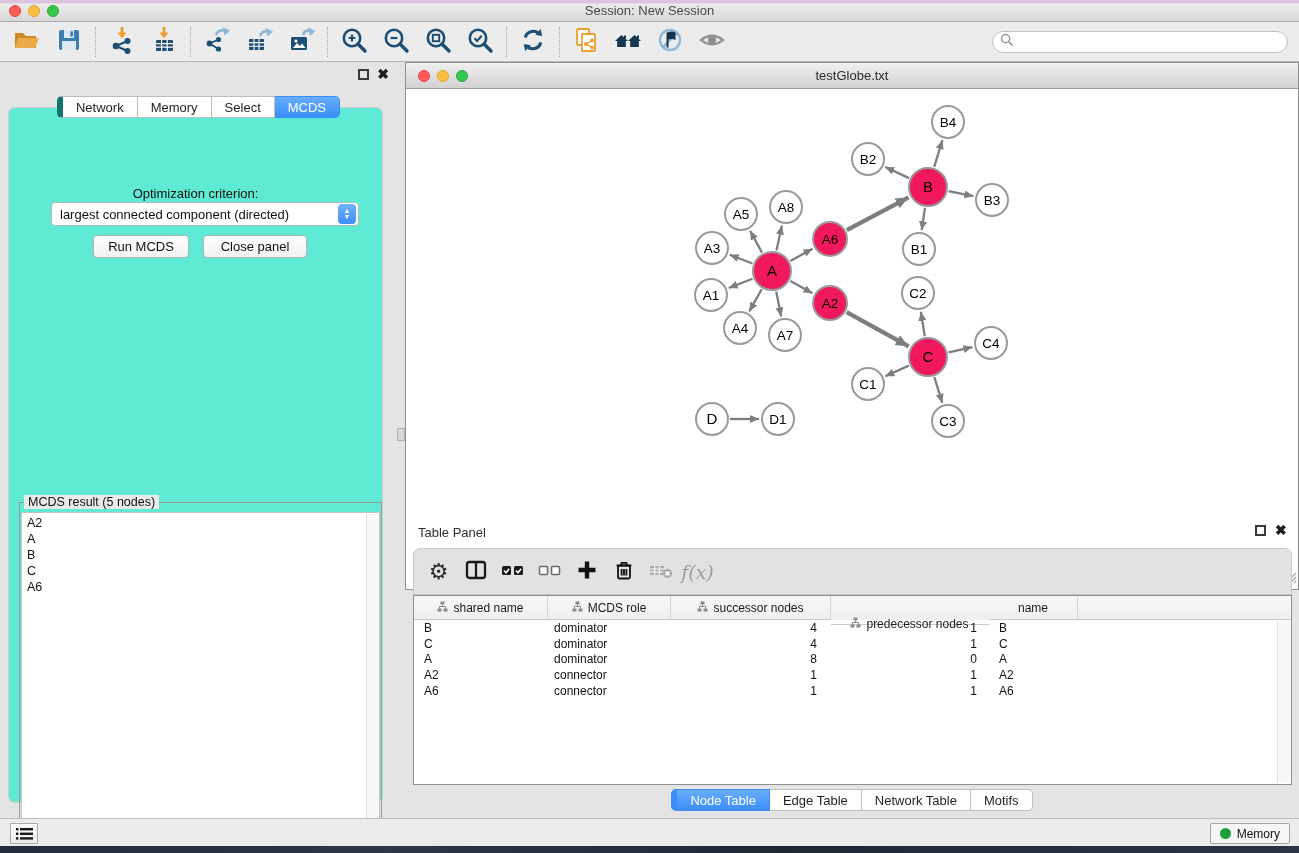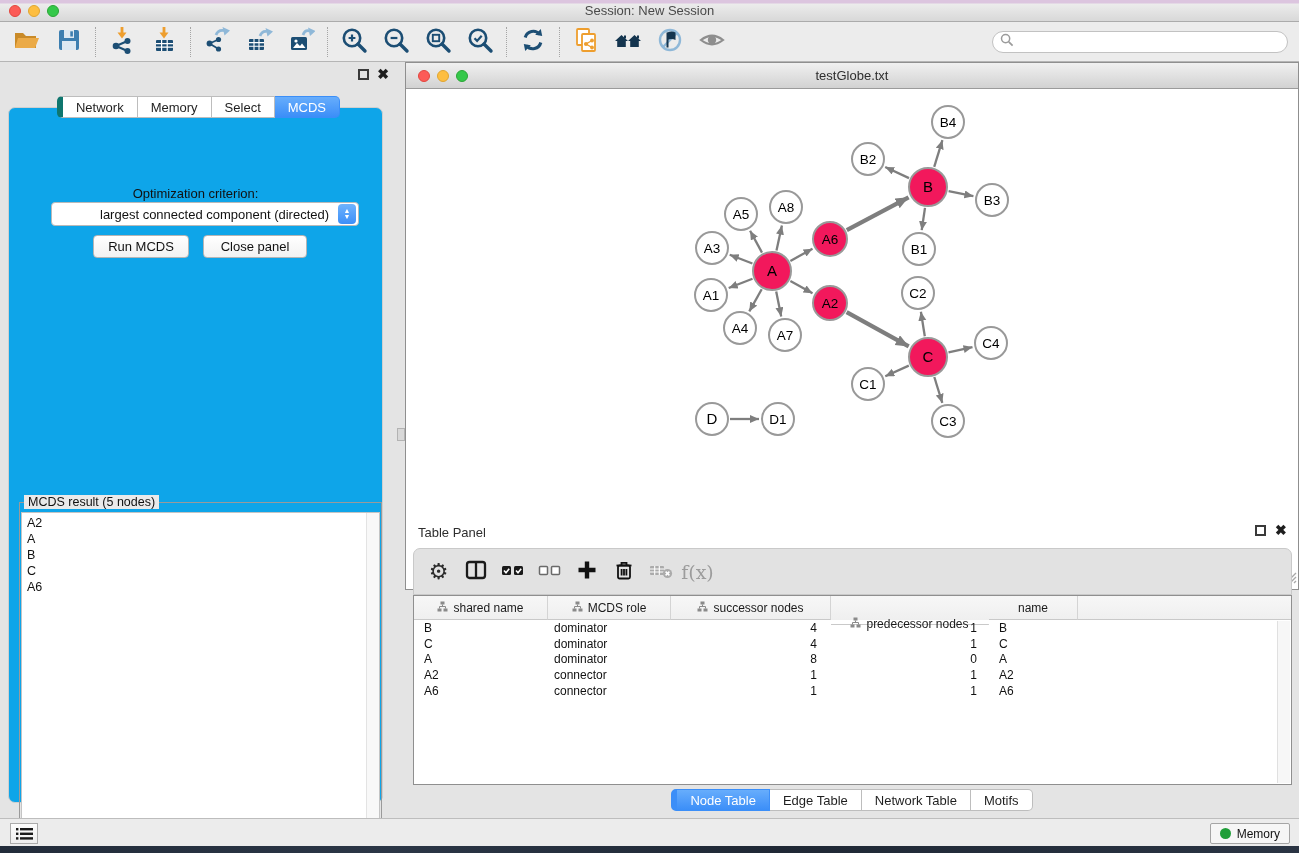--- a/index.html
+++ b/index.html
@@ -27,31 +27,31 @@
   .tsep{width:1px;height:30px;border-left:1px dotted #A5A5A5;margin:0 5px;}
   .search{margin-left:auto;margin-right:11px;width:296px;height:22px;background:#FFF;
     border:1px solid #C2C2C2;border-radius:12px;display:flex;align-items:center;padding-left:7px;}
 
   
   .cp-region{position:absolute;left:0;top:62px;width:397px;height:756px;background:#E4E4E4;}
   .panel-title{position:absolute;left:12px;top:8px;font-size:13px;color:#2E2E2E;margin-top:44px;}
   .panel-icons{position:absolute;right:8px;top:7px;display:flex;gap:8px;align-items:center;}
   .float-ic{width:11px;height:11px;border:2px solid #3A3A3A;display:inline-block;}
   .close-ic{font-size:14px;font-weight:bold;color:#1E1E1E;line-height:11px;}
-  .cp-body{position:absolute;left:8px;top:45px;width:375px;height:696px;background:#0ea5e9;
+  .cp-body{position:absolute;left:8px;top:45px;width:375px;height:696px;background:#5eead4;
     border:1px solid #CFCFCF;border-radius:7px;}
   .seg{position:absolute;left:0;right:0;top:34px;display:flex;justify-content:center;z-index:2;}
   .seg-btn{background:#FFF;border:1px solid #BDBDBD;border-left:none;height:22px;padding:0 13px;
     font-size:13px;color:#1F1F1F;display:flex;align-items:center;}
   .seg-btn:first-child{border-left:6px solid #0f766e;border-radius:5px 0 0 5px;}
   .seg-btn:last-child{border-radius:0 5px 5px 0;}
   .seg-btn.sel{background:linear-gradient(#67ADFC,#3B8EF8);border-color:#3B8EF8;color:#FFF;}
   .opt-label{position:absolute;left:0;right:0;top:78px;text-align:center;font-size:13px;color:#111;}
   .dropdown{position:absolute;left:42px;top:94px;width:308px;height:24px;background:#FFF;
-    border:1px solid #B9B9B9;border-radius:4px;display:flex;align-items:center;padding-left:40px;}
+    border:1px solid #B9B9B9;border-radius:4px;display:flex;align-items:center;}
   .dropdown-text{flex:1;padding-left:8px;font-size:13px;color:#111;white-space:nowrap;overflow:hidden;}
   .stepper{width:18px;height:20px;margin-right:2px;border-radius:4px;
     background:linear-gradient(#6FB3FD,#3D8FF8);display:flex;flex-direction:column;
     align-items:center;justify-content:center;color:#FFF;font-size:7px;line-height:6px;}
   .cp-btn{position:absolute;top:127px;height:23px;background:linear-gradient(#FFFFFF,#F2F2F2);
     border:1px solid #B5B5B5;border-radius:4px;font-size:13px;color:#111;
     display:flex;align-items:center;justify-content:center;}
   .groupbox{position:absolute;left:10px;top:394px;width:363px;height:339px;border:1px solid #9A9A9A;}
   .legend{position:absolute;left:4px;top:-8px;background:#EAEAEA;padding:0 4px;font-size:12.5px;color:#111;}
   .mcds-list{position:absolute;left:1px;top:9px;width:359px;height:327px;background:#FFF;
@@ -71,21 +71,21 @@
   .grip{position:absolute;right:1px;bottom:1px;}
   .vknob{position:absolute;left:397px;top:428px;width:8px;height:13px;background:#D8D8D8;border:1px solid #B3B3B3;}
   .hknob{position:absolute;left:843px;top:511px;width:13px;height:7px;background:#D8D8D8;border:1px solid #B3B3B3;}
 
   
   .tp-title{position:absolute;left:418px;top:525px;font-size:13px;color:#2E2E2E;}
   .tp-icons{position:absolute;left:1255px;top:525px;display:flex;gap:9px;align-items:center;}
   .tp-toolbar{position:absolute;left:413px;top:548px;width:879px;height:47px;background:#E2E2E2;
     border:1px solid #C9C9C9;border-radius:7px 7px 0 0;display:flex;align-items:center;padding-left:6px;}
   .tp-btn{width:37px;height:38px;display:flex;align-items:center;justify-content:center;}
-  .fx-label{font-family:"DejaVu Serif",serif;font-size:19px;color:#9C9C9C;}
+  .fx-label{font-family:"DejaVu Serif",serif;font-style:italic;font-size:19px;color:#9C9C9C;}
   .tp-table{position:absolute;left:413px;top:595px;width:879px;height:190px;background:#FFF;border:1px solid #8F8F8F;}
   .thead{display:flex;height:24px;background:linear-gradient(#F7F7F7,#EFEFEF);}
   .th{border-right:1px solid #D4D4D4;border-bottom:1px solid #C9C9C9;display:flex;align-items:center;
     justify-content:center;gap:5px;font-size:12px;color:#1A1A1A;}
   .th-fill{flex:1;border-bottom:1px solid #C9C9C9;}
   .tr{display:flex;height:15.8px;align-items:center;}
   .td{font-size:12px;color:#111;white-space:nowrap;overflow:hidden;}
   .tbl-scroll{position:absolute;right:1px;top:25px;bottom:1px;width:13px;background:#F7F7F7;border-left:1px solid #E0E0E0;}
   .tp-tabs{position:absolute;left:405px;top:789px;width:894px;display:flex;justify-content:center;}
 

